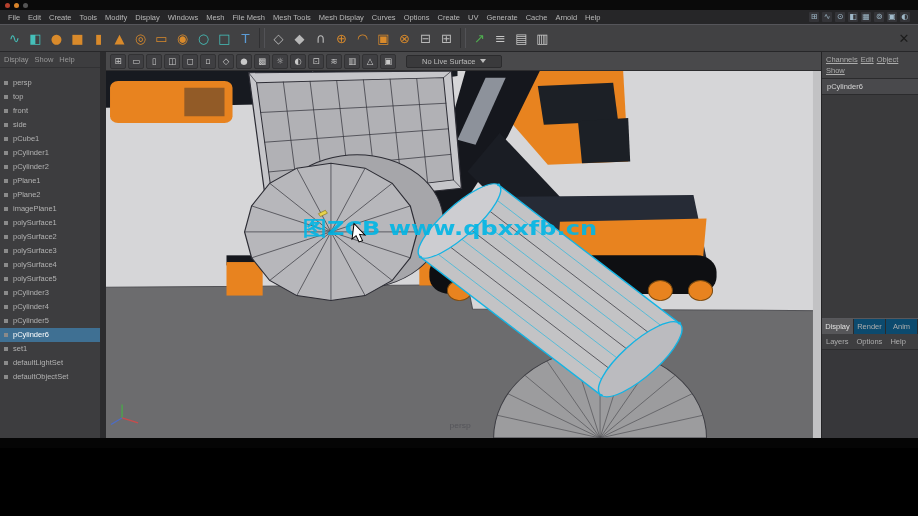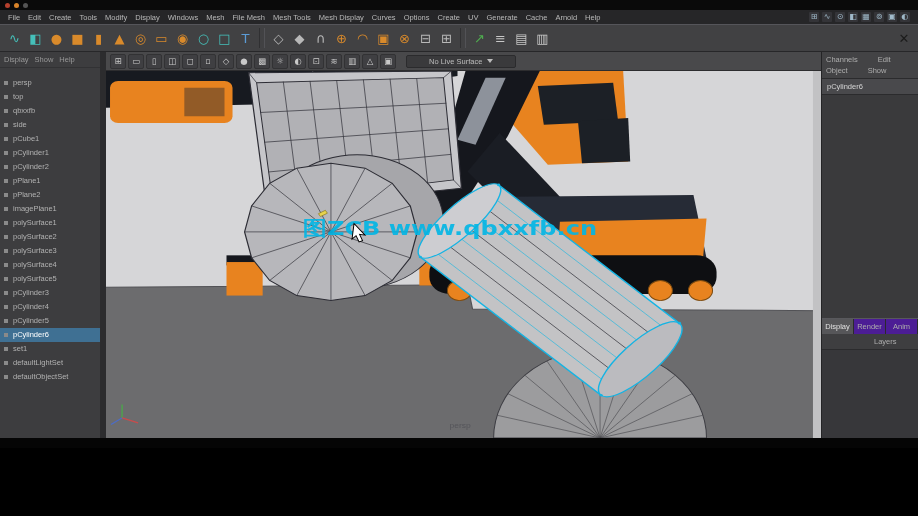--- a/index.html
+++ b/index.html
@@ -36,38 +36,38 @@
   .ol-item::before{content:"";position:absolute;left:4px;top:5px;width:4px;height:4px;background:#8a8a8a;}
   .ol-item.selected{background:#3f7093;color:#fff;}
   
   .vp-col{flex:1;display:flex;flex-direction:column;min-width:0;background:#d4d4d6;border-right:1px solid #242426;}
   .vp-toolbar{height:18px;background:#49494b;border-bottom:1px solid #2d2d2f;display:flex;align-items:center;
               gap:2px;padding:0 4px;}
   .vp-icon{width:14px;height:13px;line-height:13px;text-align:center;font-size:8.5px;color:#c9c9c9;
            background:#3f3f42;border:1px solid #323234;border-radius:2px;
            font-family:"DejaVu Sans",sans-serif;cursor:pointer;}
   .vp-dropdown{margin-left:8px;background:#3a3a3c;border:1px solid #2b2b2d;color:#bcbcbc;font-size:7.5px;
-               padding:1px 22px;border-radius:2px;display:flex;align-items:center;gap:5px;cursor:pointer;}
+               padding:1px 15px;border-radius:2px;display:flex;align-items:center;gap:5px;cursor:pointer;}
   .caret{width:0;height:0;border-left:3px solid transparent;border-right:3px solid transparent;
          border-top:4px solid #bcbcbc;}
   .vp-scene{flex:1;position:relative;min-height:0;}
   .vp-scene svg{width:100%;height:100%;display:block;}
   
   .rightpanel{width:96px;background:#3a3a3c;display:flex;flex-direction:column;font-size:7.5px;color:#adadad;}
   .cb-header{background:#434345;padding:3px 4px;border-bottom:1px solid #2b2b2d;}
-  .cb-menus{display:flex;flex-wrap:wrap;gap:2px 20px;}
+  .cb-menus{display:flex;flex-wrap:wrap;gap:2px 3px;text-decoration:underline;}
   .cb-menu{cursor:default;}
   .cb-object{padding:3px 5px;color:#d6d6d6;background:#49494c;border-bottom:1px solid #2b2b2d;}
   .cb-empty{flex:1;}
   .layer-editor{margin-top:auto;border-top:1px solid #58585c;}
   .le-tabs{display:flex;background:#303032;}
-  .le-tab{flex:1;text-align:center;padding:3px 0;background:#4c1d95;border-right:1px solid #2a2a2c;cursor:pointer;}
+  .le-tab{flex:1;text-align:center;padding:3px 0;background:#0c4a6e;border-right:1px solid #2a2a2c;cursor:pointer;}
   .le-tab.active{background:#565659;color:#e0e0e0;}
   .le-menus{display:flex;gap:8px;padding:3px 4px;background:#3e3e40;border-bottom:1px solid #2b2b2d;}
-  .le-menu{cursor:default;margin-left:48px;}
+  .le-menu{cursor:default;}
   .le-list{height:88px;background:#37373a;}
   
   .bottombar{height:10px;background:#050505;}
 </style>
 </head>
 <body>
 
 <div class="app">
 
   <div class="titlebar">
@@ -147,21 +147,21 @@
 
     <div class="outliner">
       <div class="ol-menus">
           <span class="ol-menu">Display</span>
           <span class="ol-menu">Show</span>
           <span class="ol-menu">Help</span>
         </div>
       <div class="ol-list">
           <div class="ol-item">persp</div>
           <div class="ol-item">top</div>
-          <div class="ol-item">qbxxfb</div>
+          <div class="ol-item">front</div>
           <div class="ol-item">side</div>
           <div class="ol-item">pCube1</div>
           <div class="ol-item">pCylinder1</div>
           <div class="ol-item">pCylinder2</div>
           <div class="ol-item">pPlane1</div>
           <div class="ol-item">pPlane2</div>
           <div class="ol-item">imagePlane1</div>
           <div class="ol-item">polySurface1</div>
           <div class="ol-item">polySurface2</div>
           <div class="ol-item">polySurface3</div>

